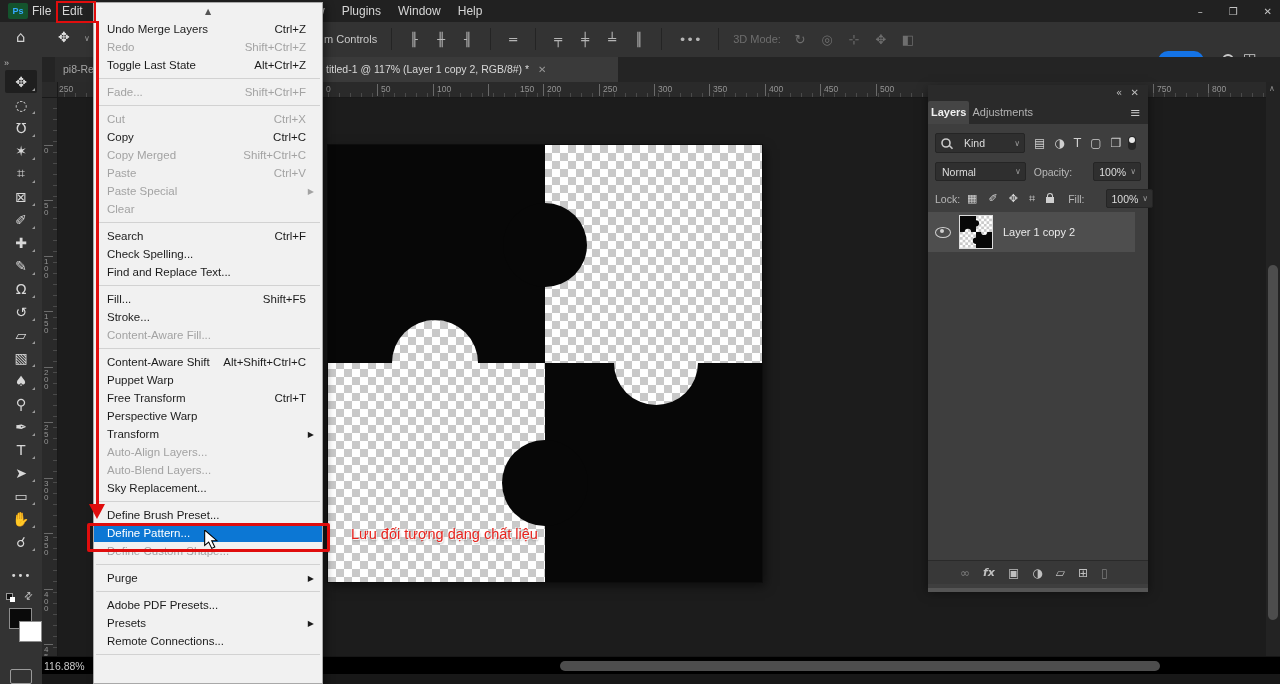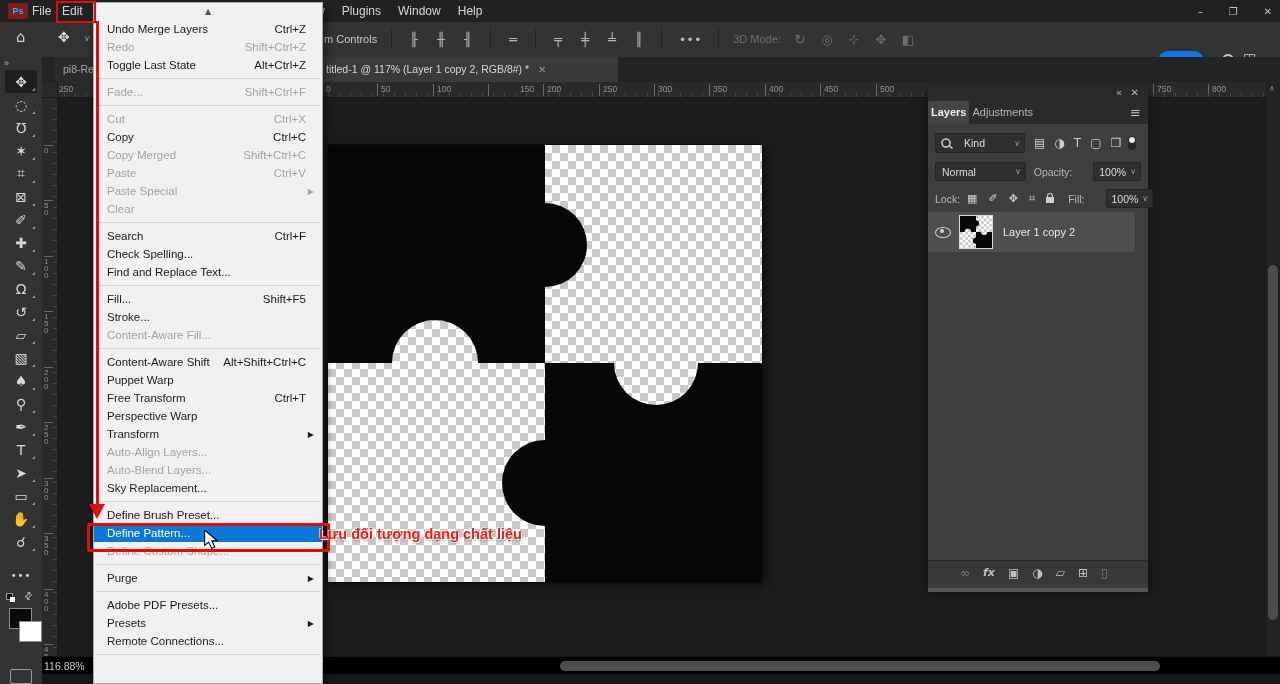--- a/index.html
+++ b/index.html
@@ -2,21 +2,21 @@
 <html><head>
 <meta charset="utf-8">
 <style>
   html,body{margin:0;padding:0;background:#000;font-family:"Liberation Sans",sans-serif;}
   #stage{position:relative;width:1280px;height:684px;background:#1c1c1c;overflow:hidden;
          font-family:"Liberation Sans",sans-serif;color:#ccc;}
   .g{font-family:"DejaVu Sans",sans-serif;}
 
   
   #titlebar{position:absolute;left:0;top:0;width:1280px;height:22px;background:#212121;}
-  #ps-logo{position:absolute;left:8px;top:3px;width:20px;height:16px;background:#7f1d1d;color:#34a8ff;
+  #ps-logo{position:absolute;left:8px;top:3px;width:20px;height:16px;background:#14532d;color:#34a8ff;
            font-size:9px;font-weight:bold;text-align:center;line-height:16px;border-radius:2px;}
   .mbar-item{position:absolute;top:0;height:22px;line-height:22px;font-size:12px;color:#d6d6d6;padding:0 4px;}
   #menus-right{position:absolute;left:316px;top:0;height:22px;display:flex;gap:17px;align-items:center;
                font-size:12px;color:#d6d6d6;}
   #win-controls{position:absolute;right:8px;top:0;height:22px;display:flex;gap:26px;align-items:center;
                 font-size:10px;color:#c4c4c4;}
 
   
   #optionsbar{position:absolute;left:0;top:22px;width:1280px;height:35px;background:#333333;
               border-bottom:1px solid #191919;}
@@ -149,21 +149,21 @@
   .msep{height:9px;position:relative;}
   .msep::after{content:"";position:absolute;left:2px;right:2px;top:4px;border-top:1px solid #d2d2d2;}
 
   
   .red-box{position:absolute;border:2px solid #e00d0d;z-index:60;}
   #anno-edit-box{left:56px;top:1px;width:36px;height:18px;}
   #anno-pattern-box{left:87px;top:523px;width:237px;height:23px;border-width:3px;border-radius:2px;}
   #anno-line{position:absolute;left:96px;top:21px;width:2.5px;height:483px;background:#e00d0d;z-index:60;}
   #anno-arrowhead{position:absolute;left:89px;top:504px;width:0;height:0;border-left:8px solid transparent;
         border-right:8px solid transparent;border-top:15px solid #e00d0d;z-index:60;}
-  #anno-text{position:absolute;left:319px;top:526px;font-size:14.5px;font-weight:bold;color:#e8231d;z-index:60;
+  #anno-text{position:absolute;left:351px;top:526px;font-size:14.5px;font-weight:normal;color:#e8231d;z-index:60;
         text-shadow:1px 1px 0 rgba(255,255,255,.85),-1px -1px 0 rgba(255,255,255,.6),1px 2px 2px rgba(120,120,120,.6);}
   #cursor{position:absolute;left:204px;top:530px;z-index:70;}
 </style>
 </head>
 <body>
 
 <div id="stage">
 
   <div id="titlebar">
     <div id="ps-logo">Ps</div>

